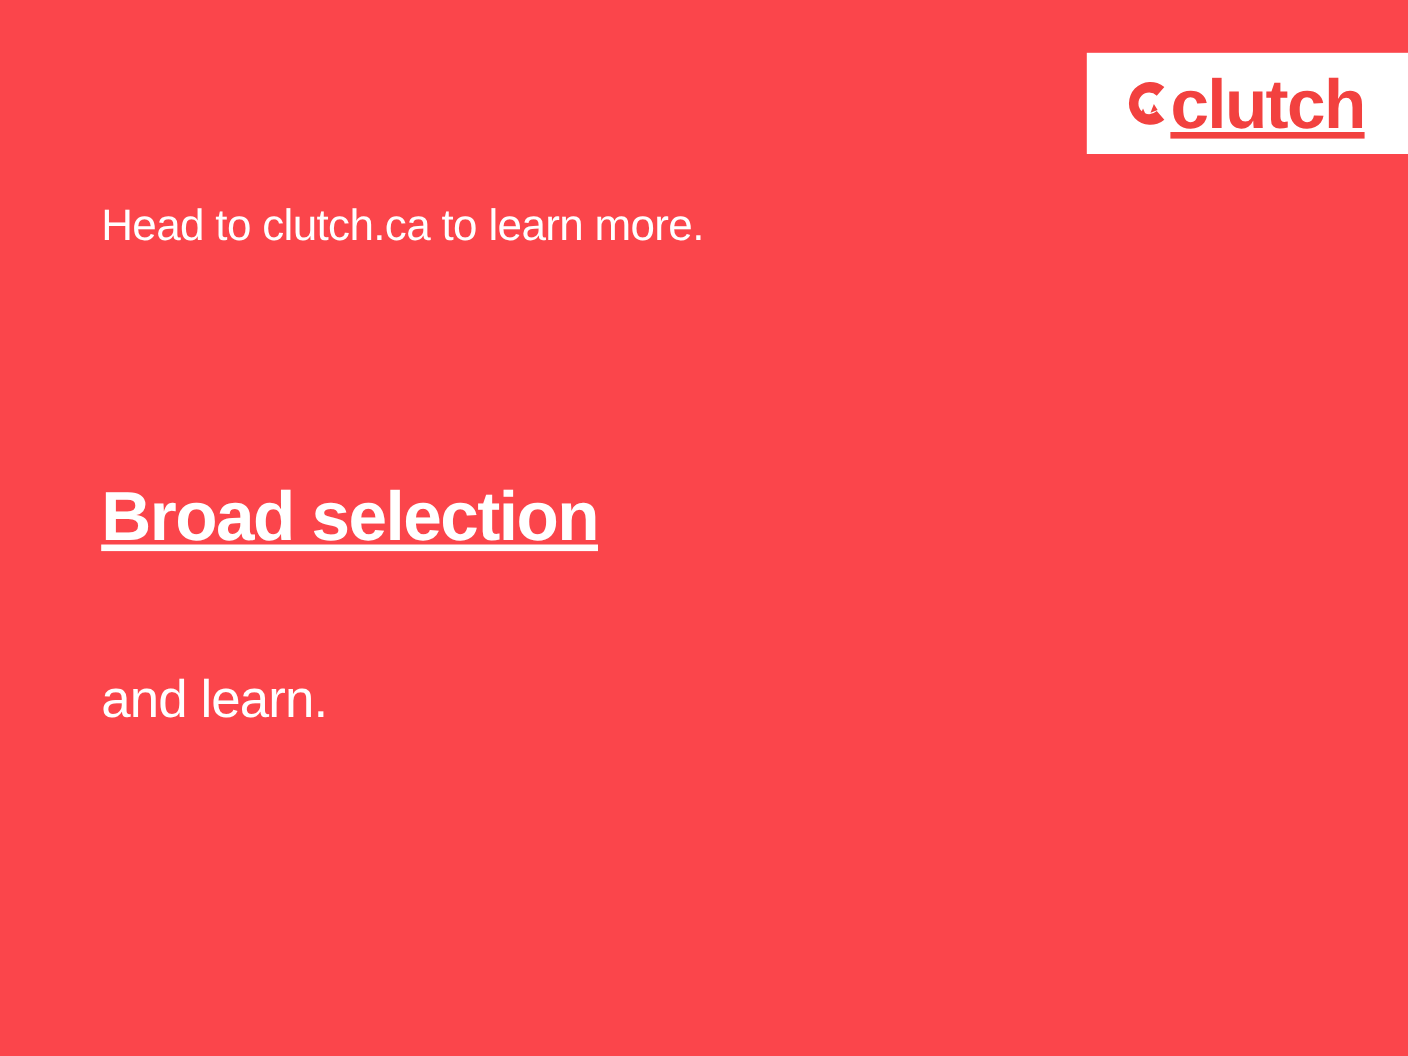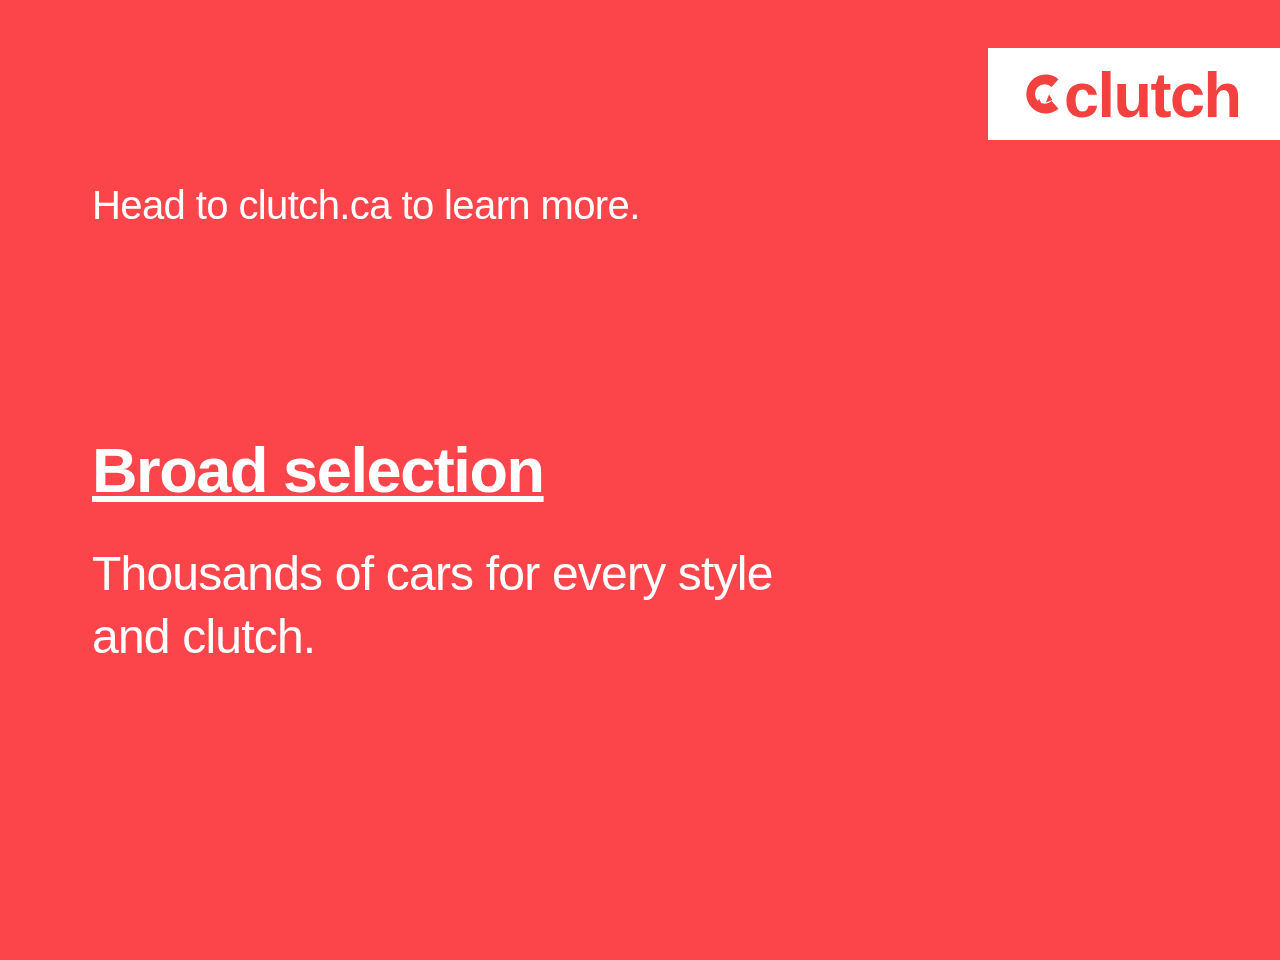--- a/index.html
+++ b/index.html
@@ -55,20 +55,21 @@
   .logo-word {
     font-family: "Liberation Sans", sans-serif;
     font-size: 63px;
     font-weight: bold;
     color: #f2413f;
     letter-spacing: -1.5px;
     line-height: 1;
     display: block;
     margin-left: -1px;
     margin-top: 2px;
+    text-decoration: underline;
   }
 
   
   .eyebrow {
     position: absolute;
     left: 92px;
     top: 180px;
     font-size: 40px;
     font-weight: normal;
     color: #ffffff;
@@ -126,17 +127,17 @@
       </svg>
       <span class="logo-word">clutch</span>
     </div>
   </div>
 
   <p class="eyebrow">Head to clutch.ca to learn more.</p>
 
   <h1 class="headline">Broad selection</h1>
 
   <p class="subhead">
-    <span>Thousands of cars for every style</span><br>
-    <span>and clutch.</span>
+    <br>
+    <span>and learn.</span>
   </p>
 
 </div>
 
 </body></html>

